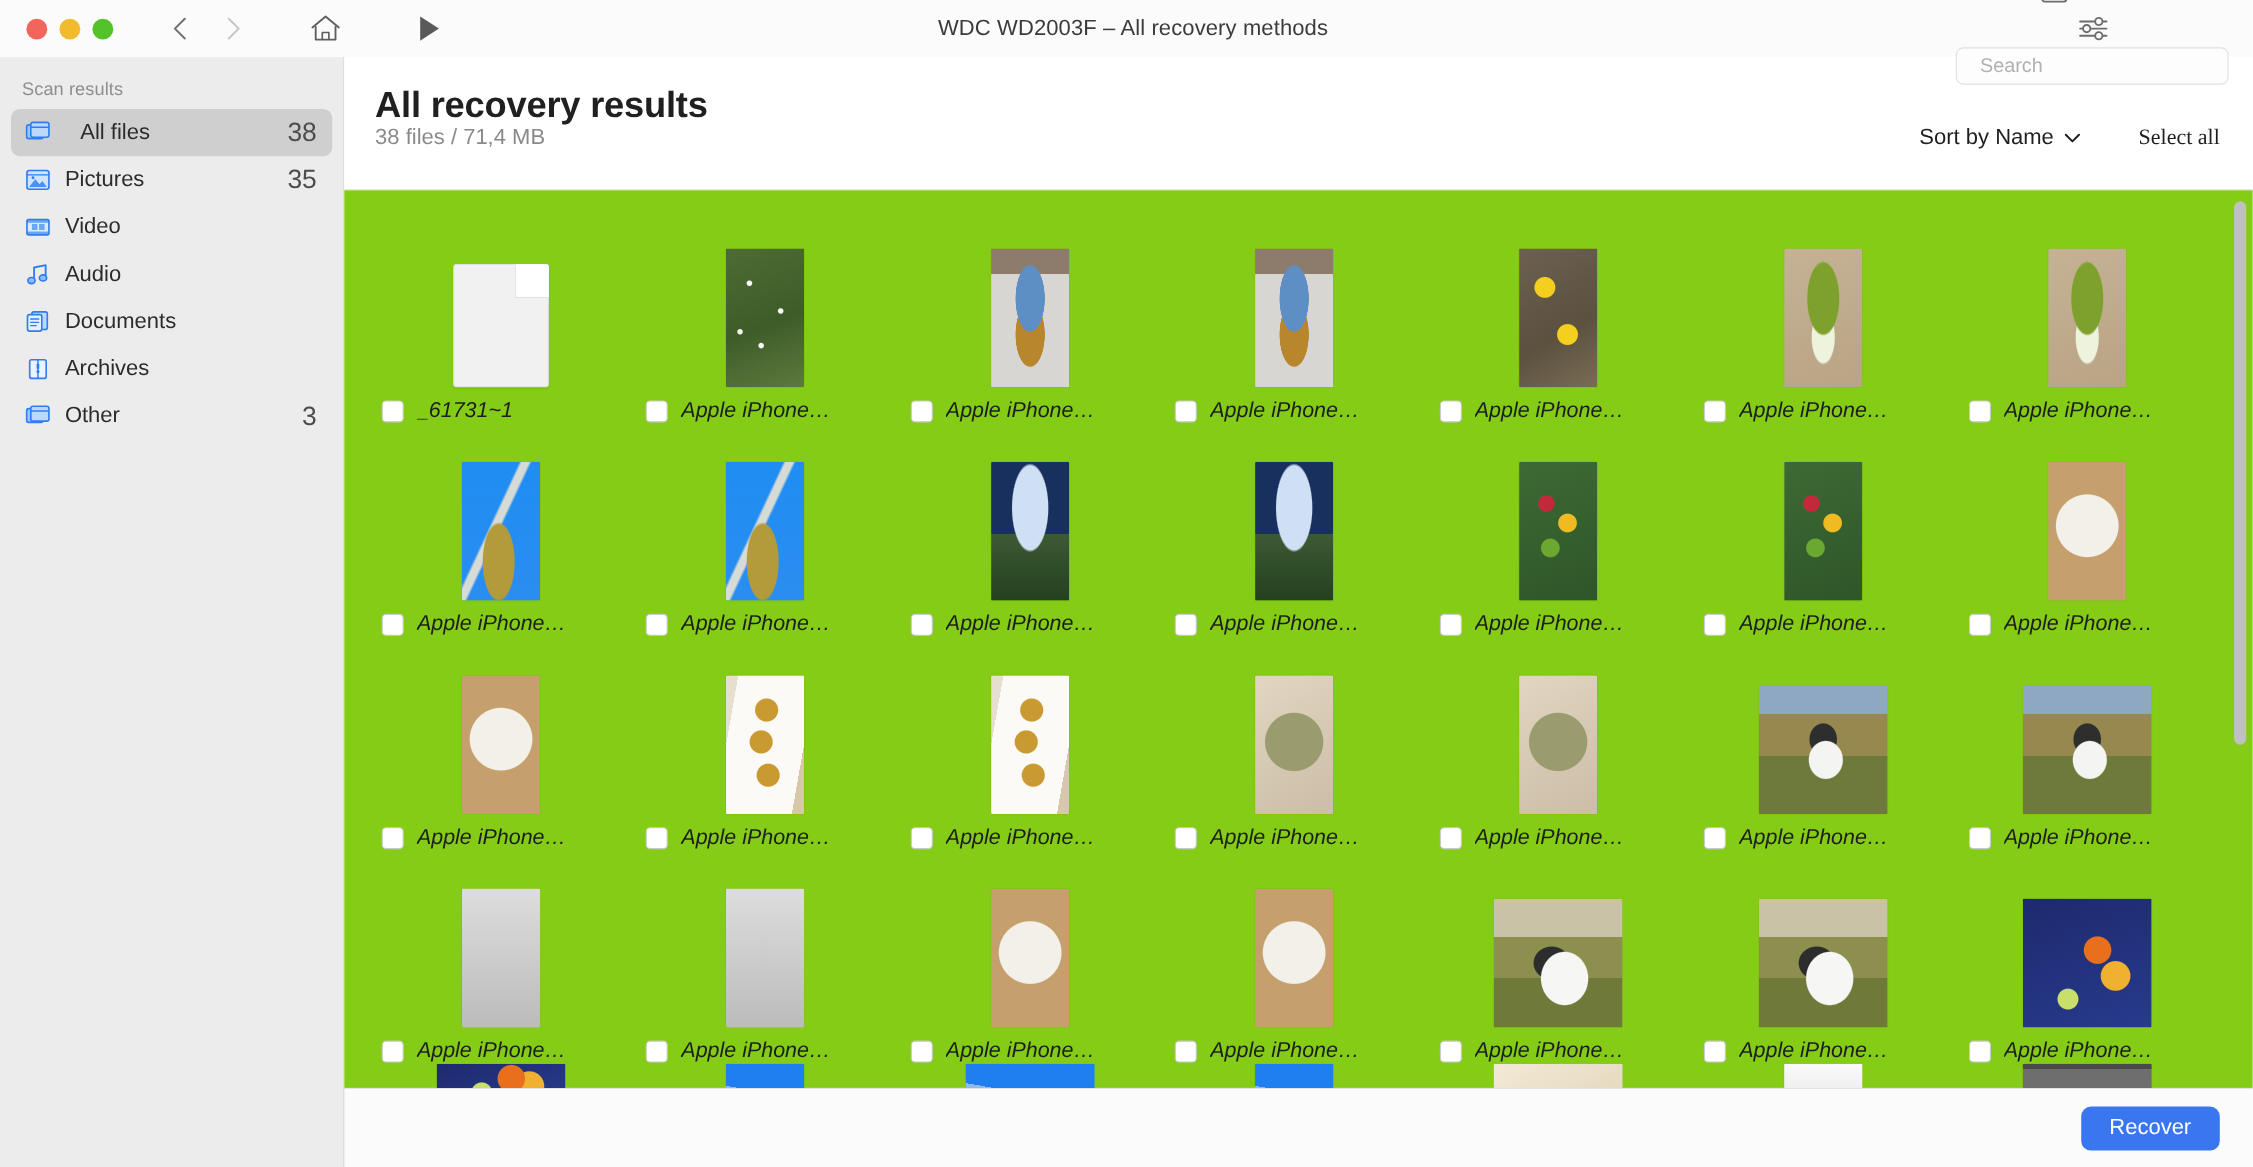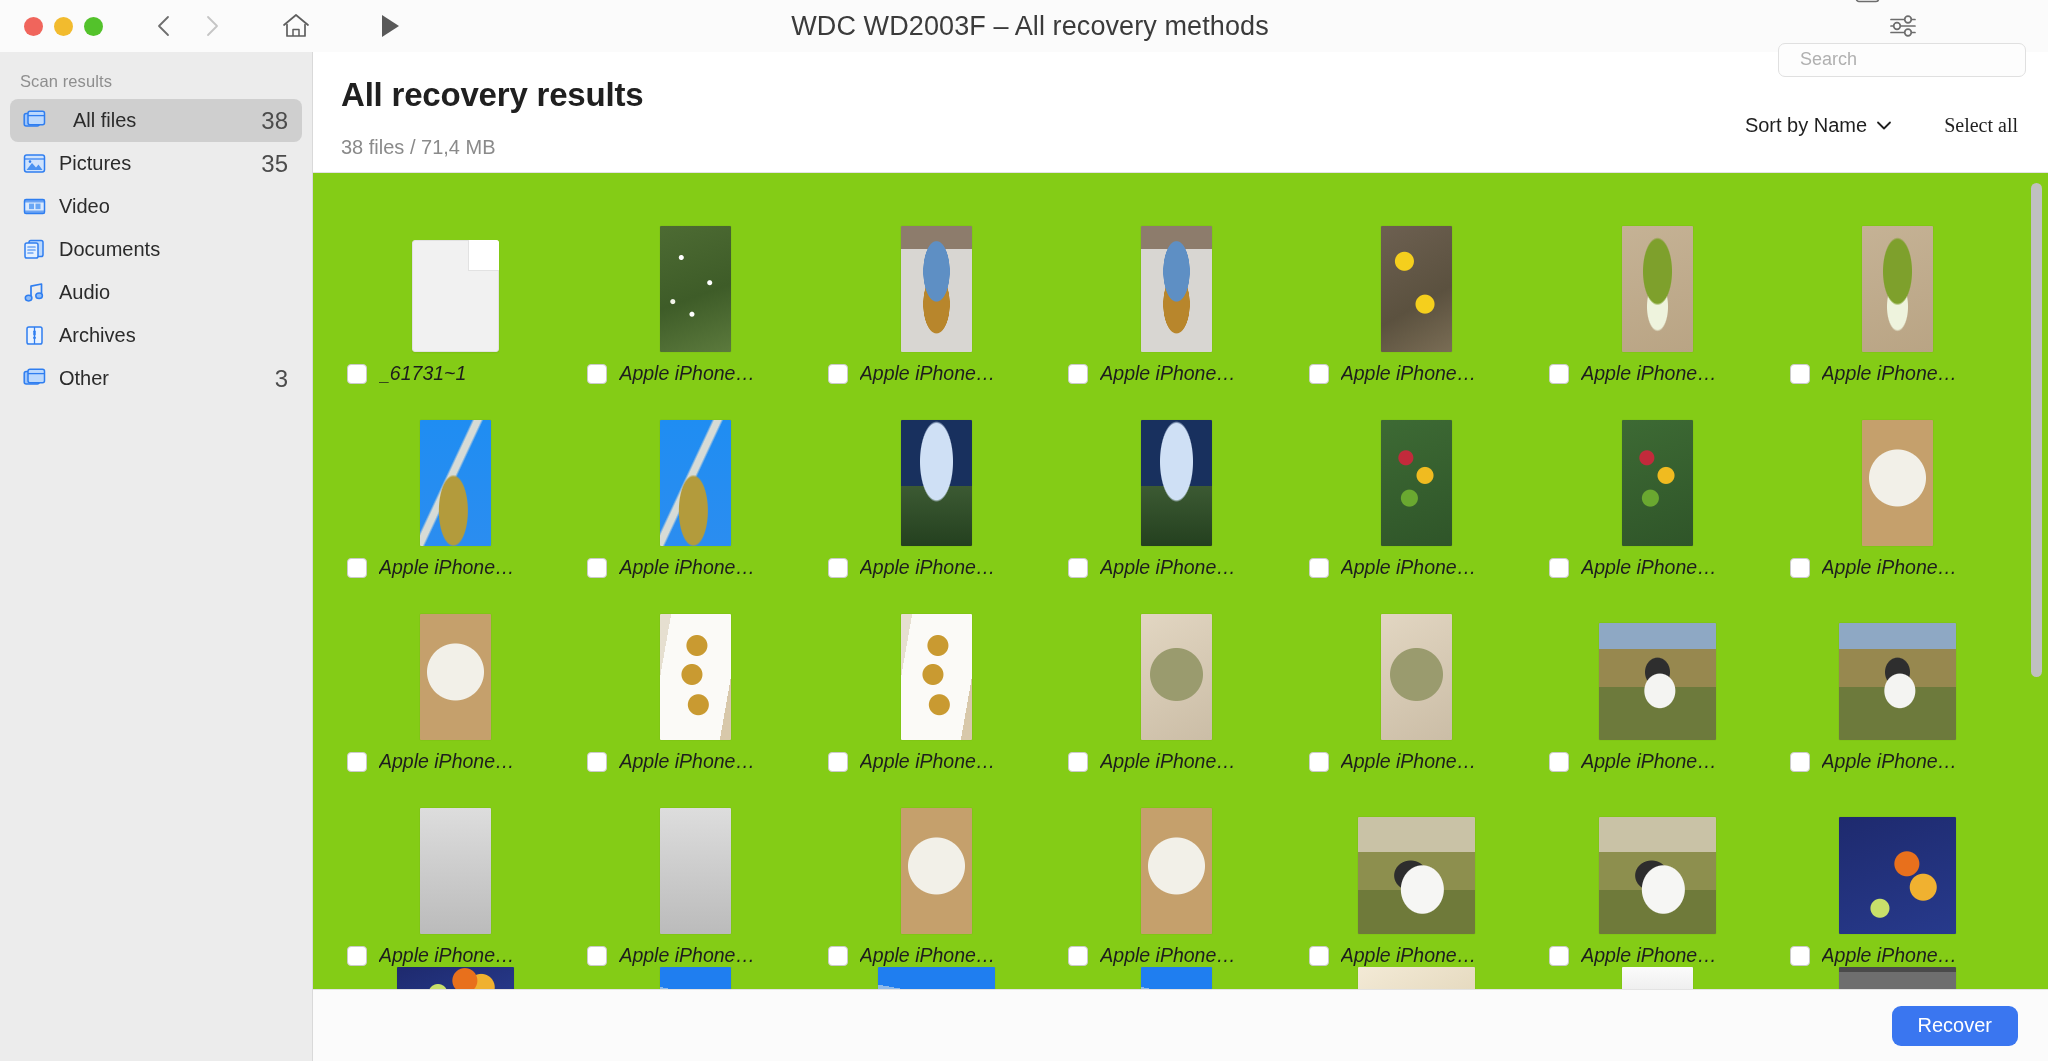--- a/index.html
+++ b/index.html
@@ -82,21 +82,21 @@
     border-left: 17px solid #595959;
     border-top: 11px solid transparent;
     border-bottom: 11px solid transparent;
   }
 
   .win-title {
     position: absolute;
     left: 12px; right: 0;
     top: 0; height: 52px;
     display: flex; align-items: center; justify-content: center;
-    font-size: 27px;
+    font-size: 20px;
     color: #3b3b3b;
     letter-spacing: 0.1px;
     pointer-events: none;
   }
 
   .titlebar-right {
     margin-left: auto;
     display: flex;
     align-items: center;
     gap: 0px;
@@ -224,21 +224,21 @@
     flex: 0 0 auto;
     height: 120px;
   }
   .page-title {
     font-size: 33px;
     font-weight: bold;
     color: #202020;
     letter-spacing: -0.2px;
   }
   .page-sub {
-    margin-top: 22px;
+    margin-top: 0;
     font-size: 20px;
     color: #8a8a8a;
   }
 
   .header-actions {
     position: absolute;
     right: 30px;
     top: 62px;
     display: flex;
     align-items: center;
@@ -525,38 +525,38 @@
               <rect x="12.5" y="7.6" width="5" height="5.5" fill="#6aa7f5"></rect>
             </svg>
           </span>
           <span class="side-label">Video</span>
           <span class="side-count"></span>
         </div>
 
         <div class="side-item">
           <span class="side-icon">
             <svg width="23" height="21" viewBox="0 0 23 21" fill="none">
+              <path d="M8 16 V4.2 L18.5 2 V13.6" stroke="#2f7ef0" stroke-width="1.7" stroke-linejoin="round" fill="none"></path>
+              <ellipse cx="5.6" cy="16.1" rx="3.3" ry="2.8" fill="#8fbcf7" stroke="#2f7ef0" stroke-width="1.5"></ellipse>
+              <ellipse cx="16.1" cy="13.7" rx="3.3" ry="2.8" fill="#8fbcf7" stroke="#2f7ef0" stroke-width="1.5"></ellipse>
+            </svg>
+          </span>
+          <span class="side-label">Audio</span>
+          <span class="side-count"></span>
+        </div>
+
+        <div class="side-item">
+          <span class="side-icon">
+            <svg width="23" height="21" viewBox="0 0 23 21" fill="none">
               <rect x="6" y="1.5" width="14" height="16" rx="1.8" fill="#bcd9fd" stroke="#2f7ef0" stroke-width="1.5"></rect>
               <rect x="2" y="4" width="13" height="15" rx="1.8" fill="#e4f0ff" stroke="#2f7ef0" stroke-width="1.5"></rect>
               <path d="M4.8 8 H12.2 M4.8 11 H12.2 M4.8 14 H10" stroke="#2f7ef0" stroke-width="1.2" stroke-linecap="round"></path>
             </svg>
           </span>
           <span class="side-label">Documents</span>
-          <span class="side-count"></span>
-        </div>
-
-        <div class="side-item">
-          <span class="side-icon">
-            <svg width="23" height="21" viewBox="0 0 23 21" fill="none">
-              <path d="M8 16 V4.2 L18.5 2 V13.6" stroke="#2f7ef0" stroke-width="1.7" stroke-linejoin="round" fill="none"></path>
-              <ellipse cx="5.6" cy="16.1" rx="3.3" ry="2.8" fill="#8fbcf7" stroke="#2f7ef0" stroke-width="1.5"></ellipse>
-              <ellipse cx="16.1" cy="13.7" rx="3.3" ry="2.8" fill="#8fbcf7" stroke="#2f7ef0" stroke-width="1.5"></ellipse>
-            </svg>
-          </span>
-          <span class="side-label">Audio</span>
           <span class="side-count"></span>
         </div>
 
         <div class="side-item">
           <span class="side-icon">
             <svg width="23" height="21" viewBox="0 0 23 21" fill="none">
               <rect x="4" y="2" width="15" height="17" rx="1.8" fill="#eaf3ff" stroke="#2f7ef0" stroke-width="1.5"></rect>
               <path d="M11.5 2 V19" stroke="#2f7ef0" stroke-width="1.3"></path>
               <rect x="10.3" y="5.5" width="2.4" height="5" rx="0.8" fill="#2f7ef0"></rect>
               <circle cx="11.5" cy="12.8" r="1.4" fill="#2f7ef0"></circle>

